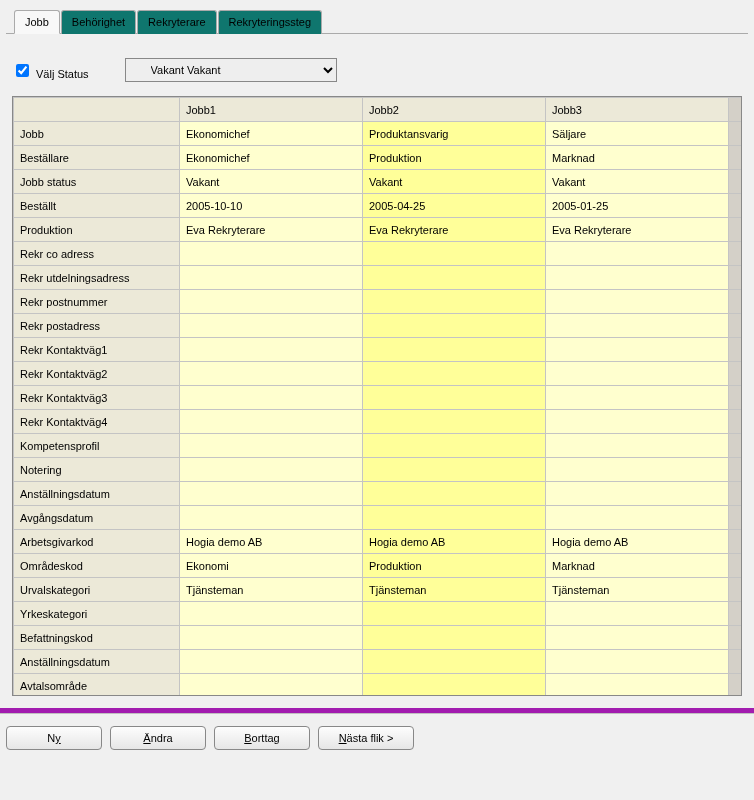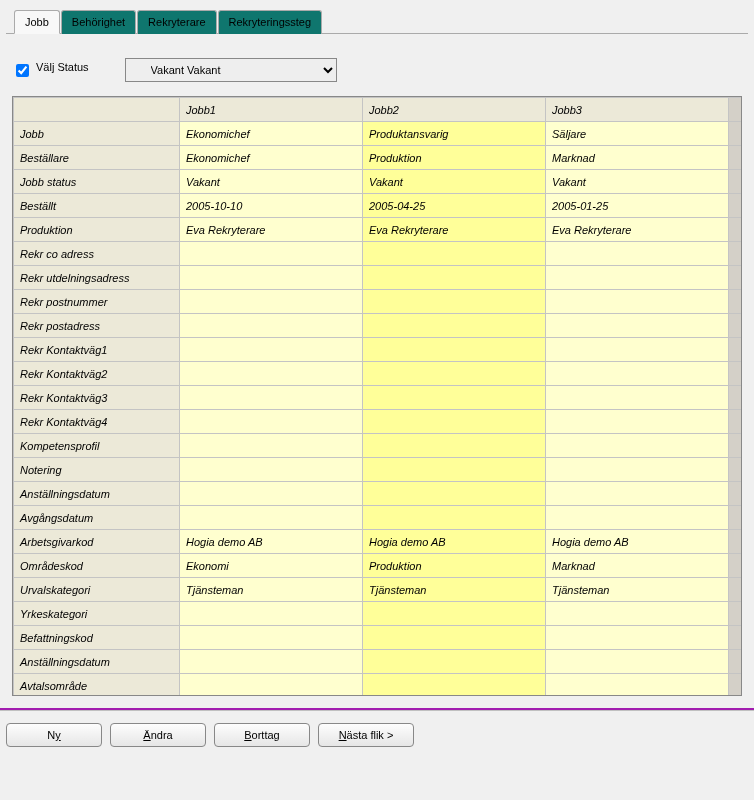--- a/index.html
+++ b/index.html
@@ -7,21 +7,21 @@
     margin: 0;
     font-family: Tahoma, Verdana, sans-serif;
     font-size: 11px;
     background: #f0f0f0;
     color: #000;
     width: 754px;
   }
   .panel {
     background: #f0f0f0;
     padding: 4px 6px 12px 6px;
-    border-bottom: 2px solid #a21caf;
+    border-bottom: 5px solid #a21caf;
   }
   .tabs {
     display: flex;
     padding: 6px 0 0 8px;
   }
   .tab {
     border: 1px solid #aaa;
     border-bottom: none;
     padding: 5px 10px 5px 10px;
     background: #0f766e;
@@ -41,42 +41,41 @@
     margin-top: -1px;
   }
   .filter-row {
     display: flex;
     align-items: center;
     gap: 36px;
     padding: 24px 6px 14px 6px;
   }
   .filter-check {
     display: flex;
-    align-items: flex-start;
+    align-items: flex-end;
     gap: 4px;
   }
   .filter-check input[type="checkbox"] {
     width: 13px; height: 13px;
   }
   .status-select {
     width: 212px;
     height: 24px;
     font: inherit;
     border: 1px solid #888;
     background: #eee;
     padding-left: 21px;
   }
   .grid-wrap {
     border: 1px solid #888;
     margin: 0 6px;
     background: #fff;
     height: 600px;
     overflow: hidden;
     position: relative;
-    font-style: italic;
   }
   table.grid {
     border-collapse: collapse;
     width: 100%;
     table-layout: fixed;
   }
   .grid col.rowhdr { width: 166px; }
   .grid col.c { width: 183px; }
   .grid col.scroll { width: 14px; }
   .grid th, .grid td {

